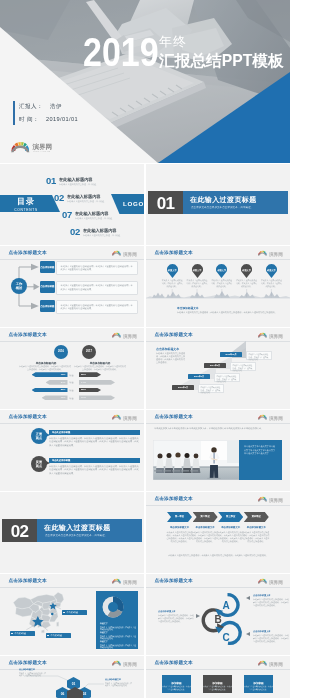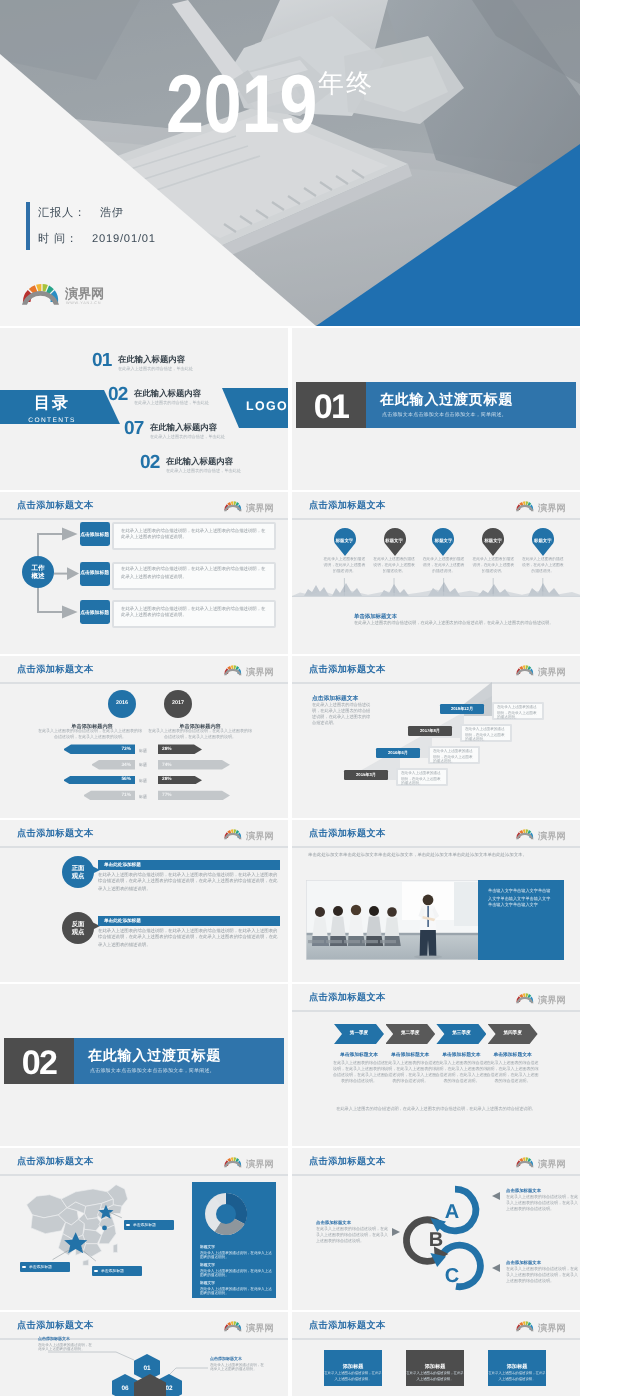--- a/index.html
+++ b/index.html
@@ -209,20 +209,21 @@
 
       <path d="M0 120 L80 150 L0 163 Z" fill="#c5c9cc" opacity="0.35"></path>
       <rect x="0" y="0" width="290" height="163" fill="#aab1b6" opacity="0.38"></rect>
     </svg>
     <svg class="cv-white" width="290" height="163" viewBox="0 0 290 163">
       <path d="M0 27 L0 163 L158 163 Z" fill="#f4f4f4"></path>
       <path d="M158 163 L290 72 L290 163 Z" fill="#1f6fb0"></path>
     </svg>
     <div class="cv-year">2019</div>
     <div class="cv-t1">年终</div>
+    <div class="cv-t2">汇报总结PPT模板</div>
     <div class="cv-bar"></div>
     <div class="cv-info" style="top:103px">
       <span>汇报人：</span><span style="display:inline-block;width:7px"></span><span>浩伊</span>
     </div>
     <div class="cv-info" style="top:116px">
       <span>时  间：</span><span style="display:inline-block;width:7px"></span><span>2019/01/01</span>
     </div>
     <div class="cv-logo">
       <svg width="44" height="17" viewBox="0 0 44 17">
         <g transform="translate(1,1.5) scale(0.88)">

